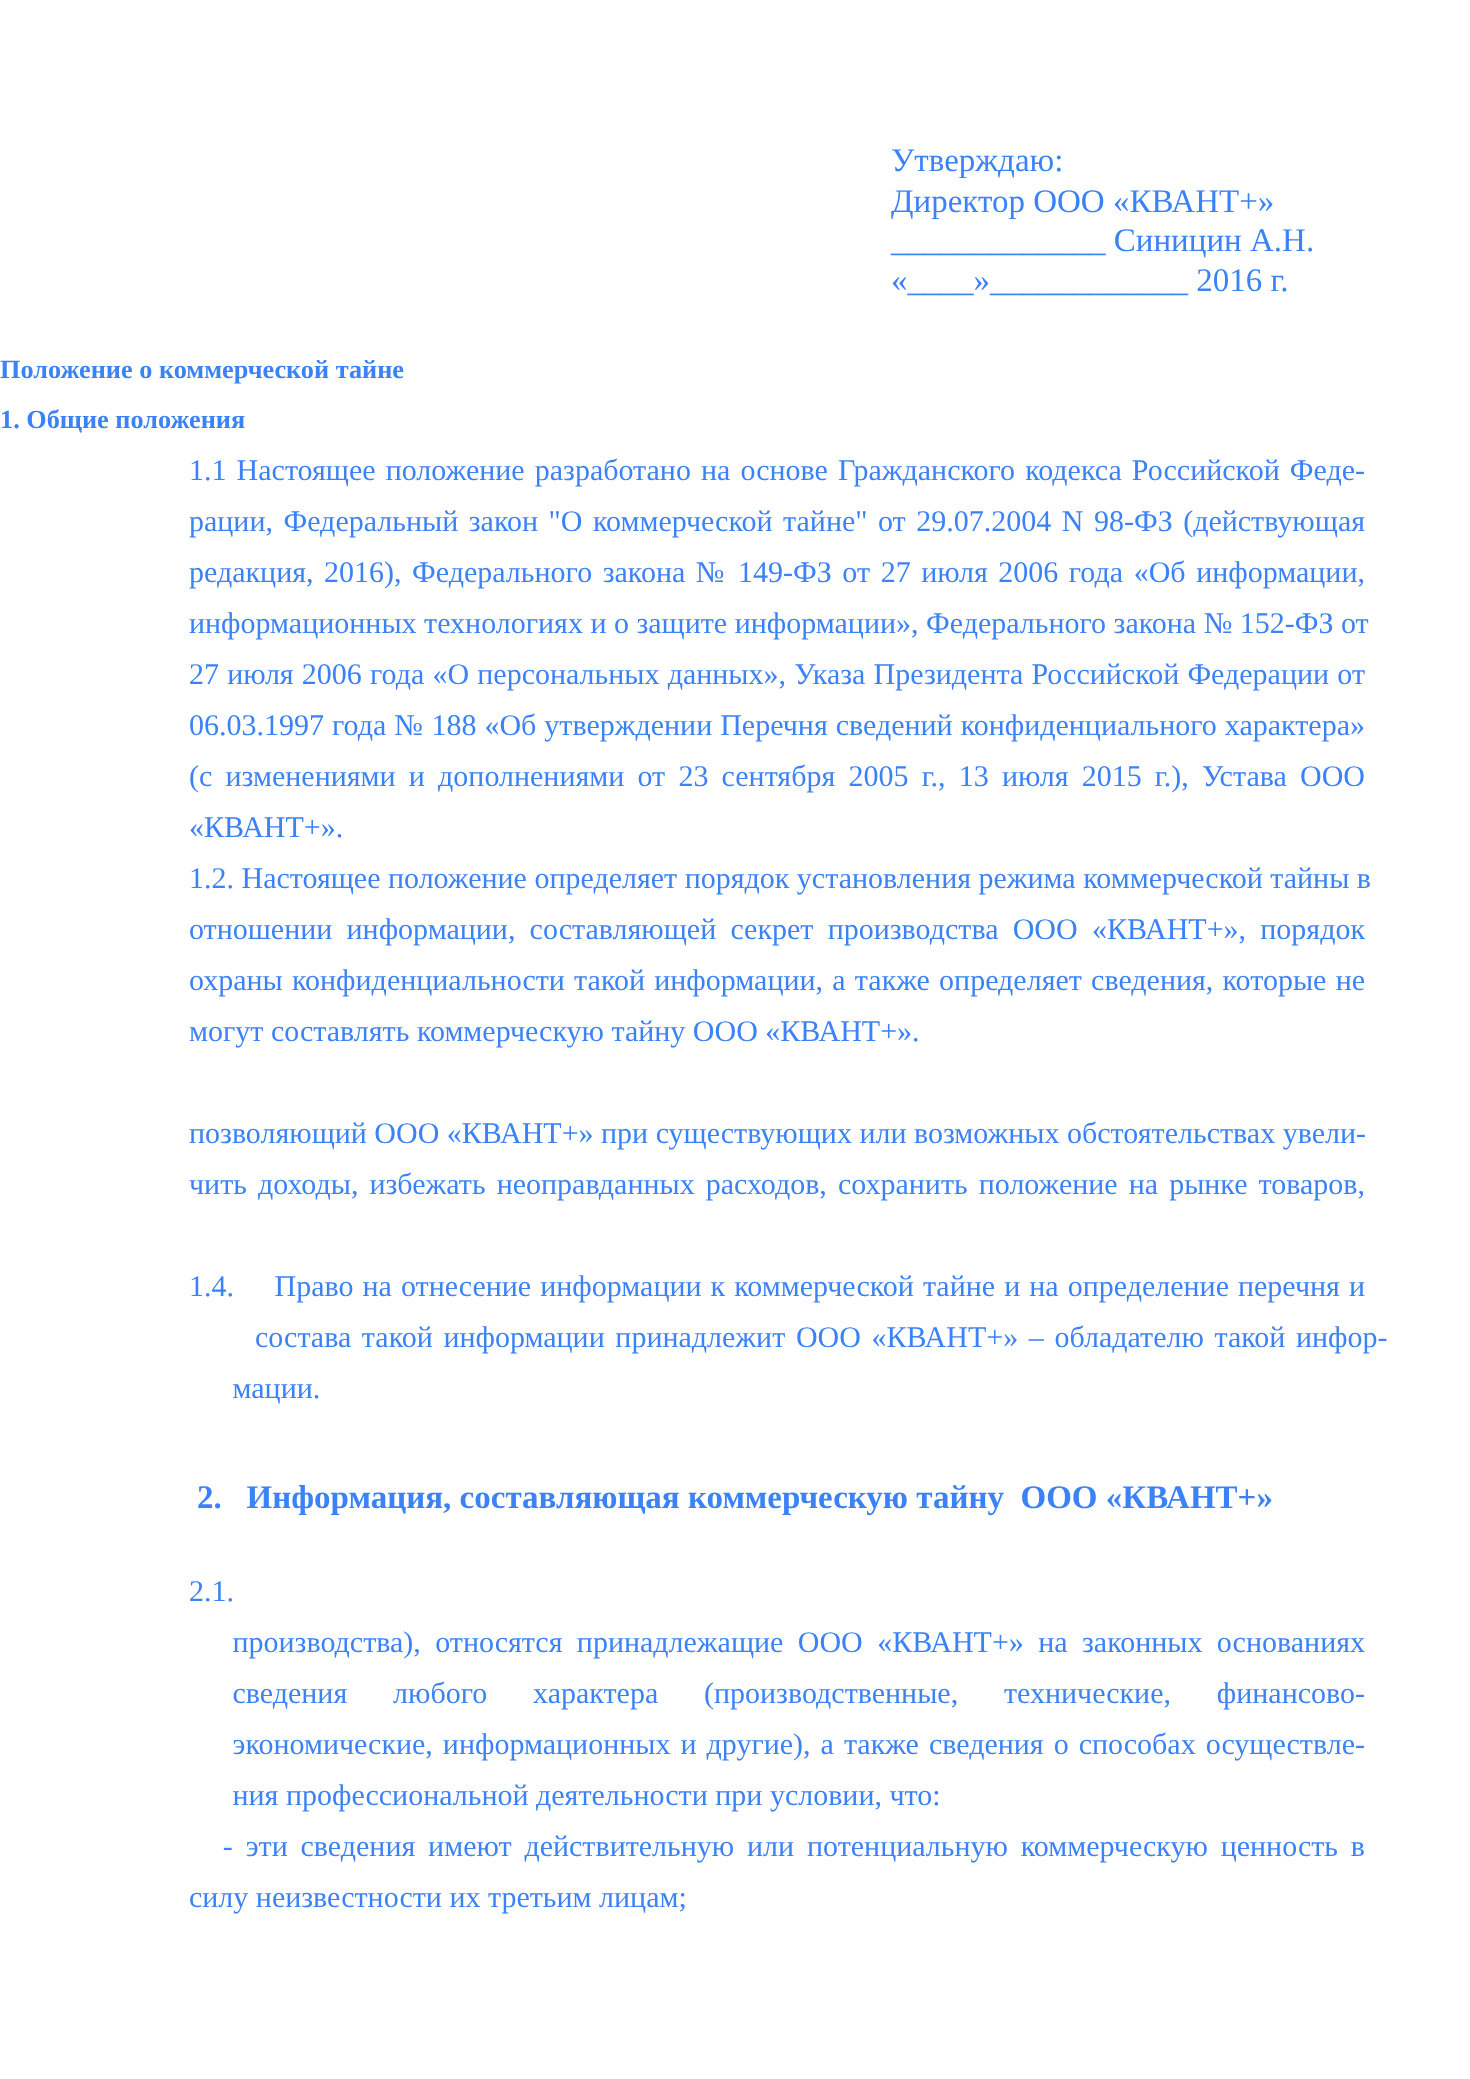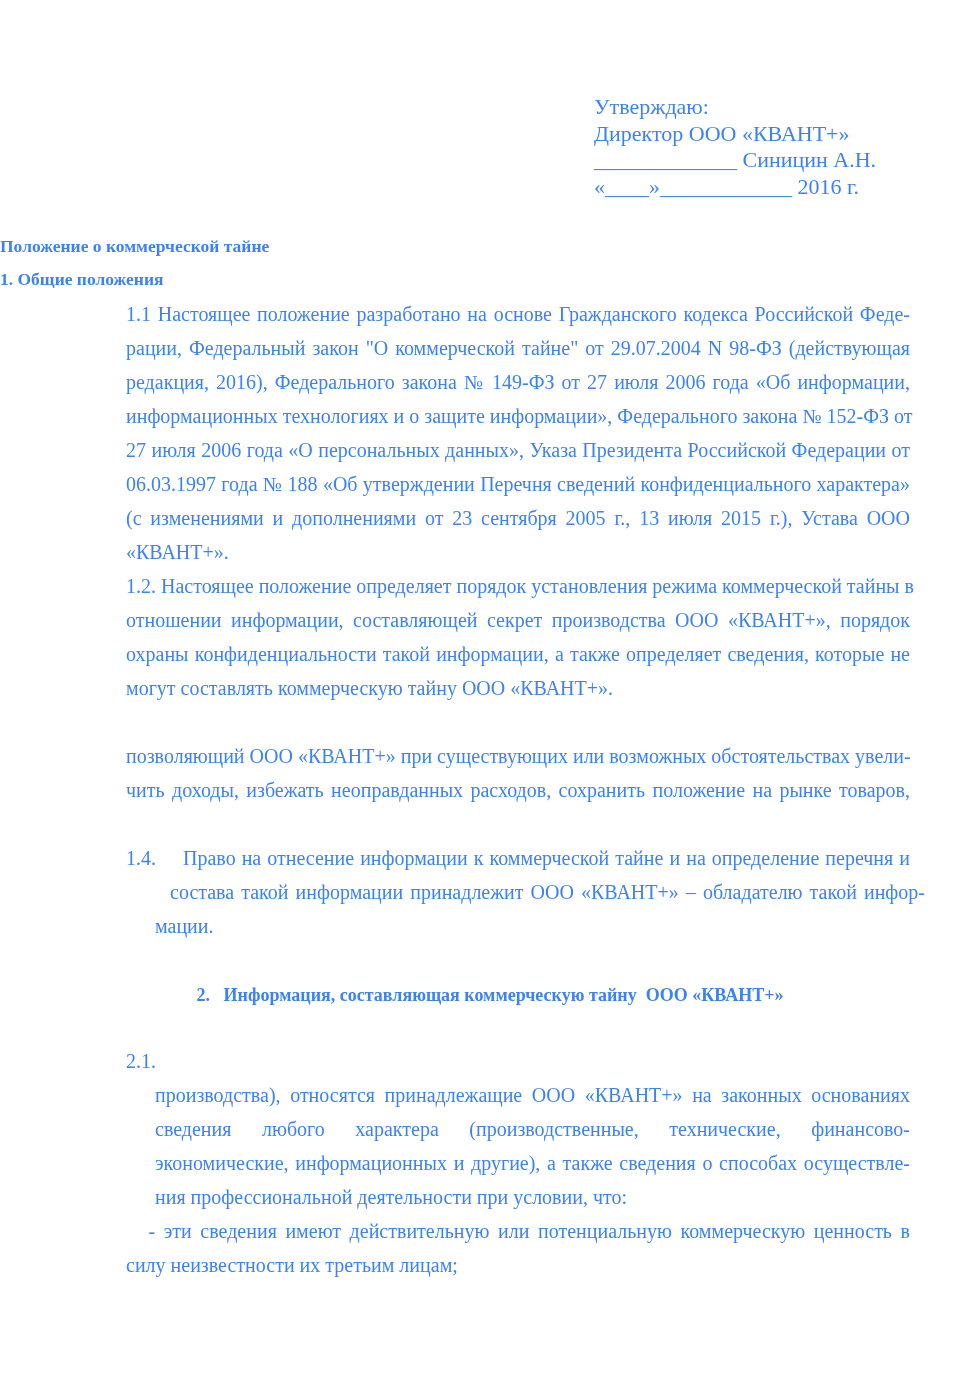--- a/index.html
+++ b/index.html
@@ -4,21 +4,21 @@
 <style>
   html, body { margin: 0; padding: 0; background: #ffffff; }
   body { width: 980px; height: 1386px; position: relative; overflow: hidden; }
   .page { position: absolute; left: 0; top: 0; width: 980px; height: 1386px; background: #ffffff;
     font-family: "Liberation Serif", "DejaVu Serif", serif; color: #3b82f6; }
   .approve { position: absolute; left: 594px; top: 94px; font-size: 22px; line-height: 26.5px; }
   .approve div { white-space: pre; }
   .title { position: absolute; left: 0; width: 980px; font-weight: bold; font-size: 17.5px; }
   .line { position: absolute; font-size: 20px; white-space: nowrap; line-height: 22px; }
   .just { text-align: justify; text-align-last: justify; }
-  .h2 { position: absolute; left: 0; width: 980px; text-align: center; font-weight: bold; font-size: 18px; }
+  .h2 { position: absolute; left: 0; width: 980px; text-align: center; font-weight: bold; font-size: 22px; }
 </style>
 </head>
 <body>
 
 <div class="page">
 
   <div class="approve">
     <div>Утверждаю:</div>
     <div>Директор ООО «КВАНТ+»</div>
     <div>_____________ Синицин А.Н.</div>

